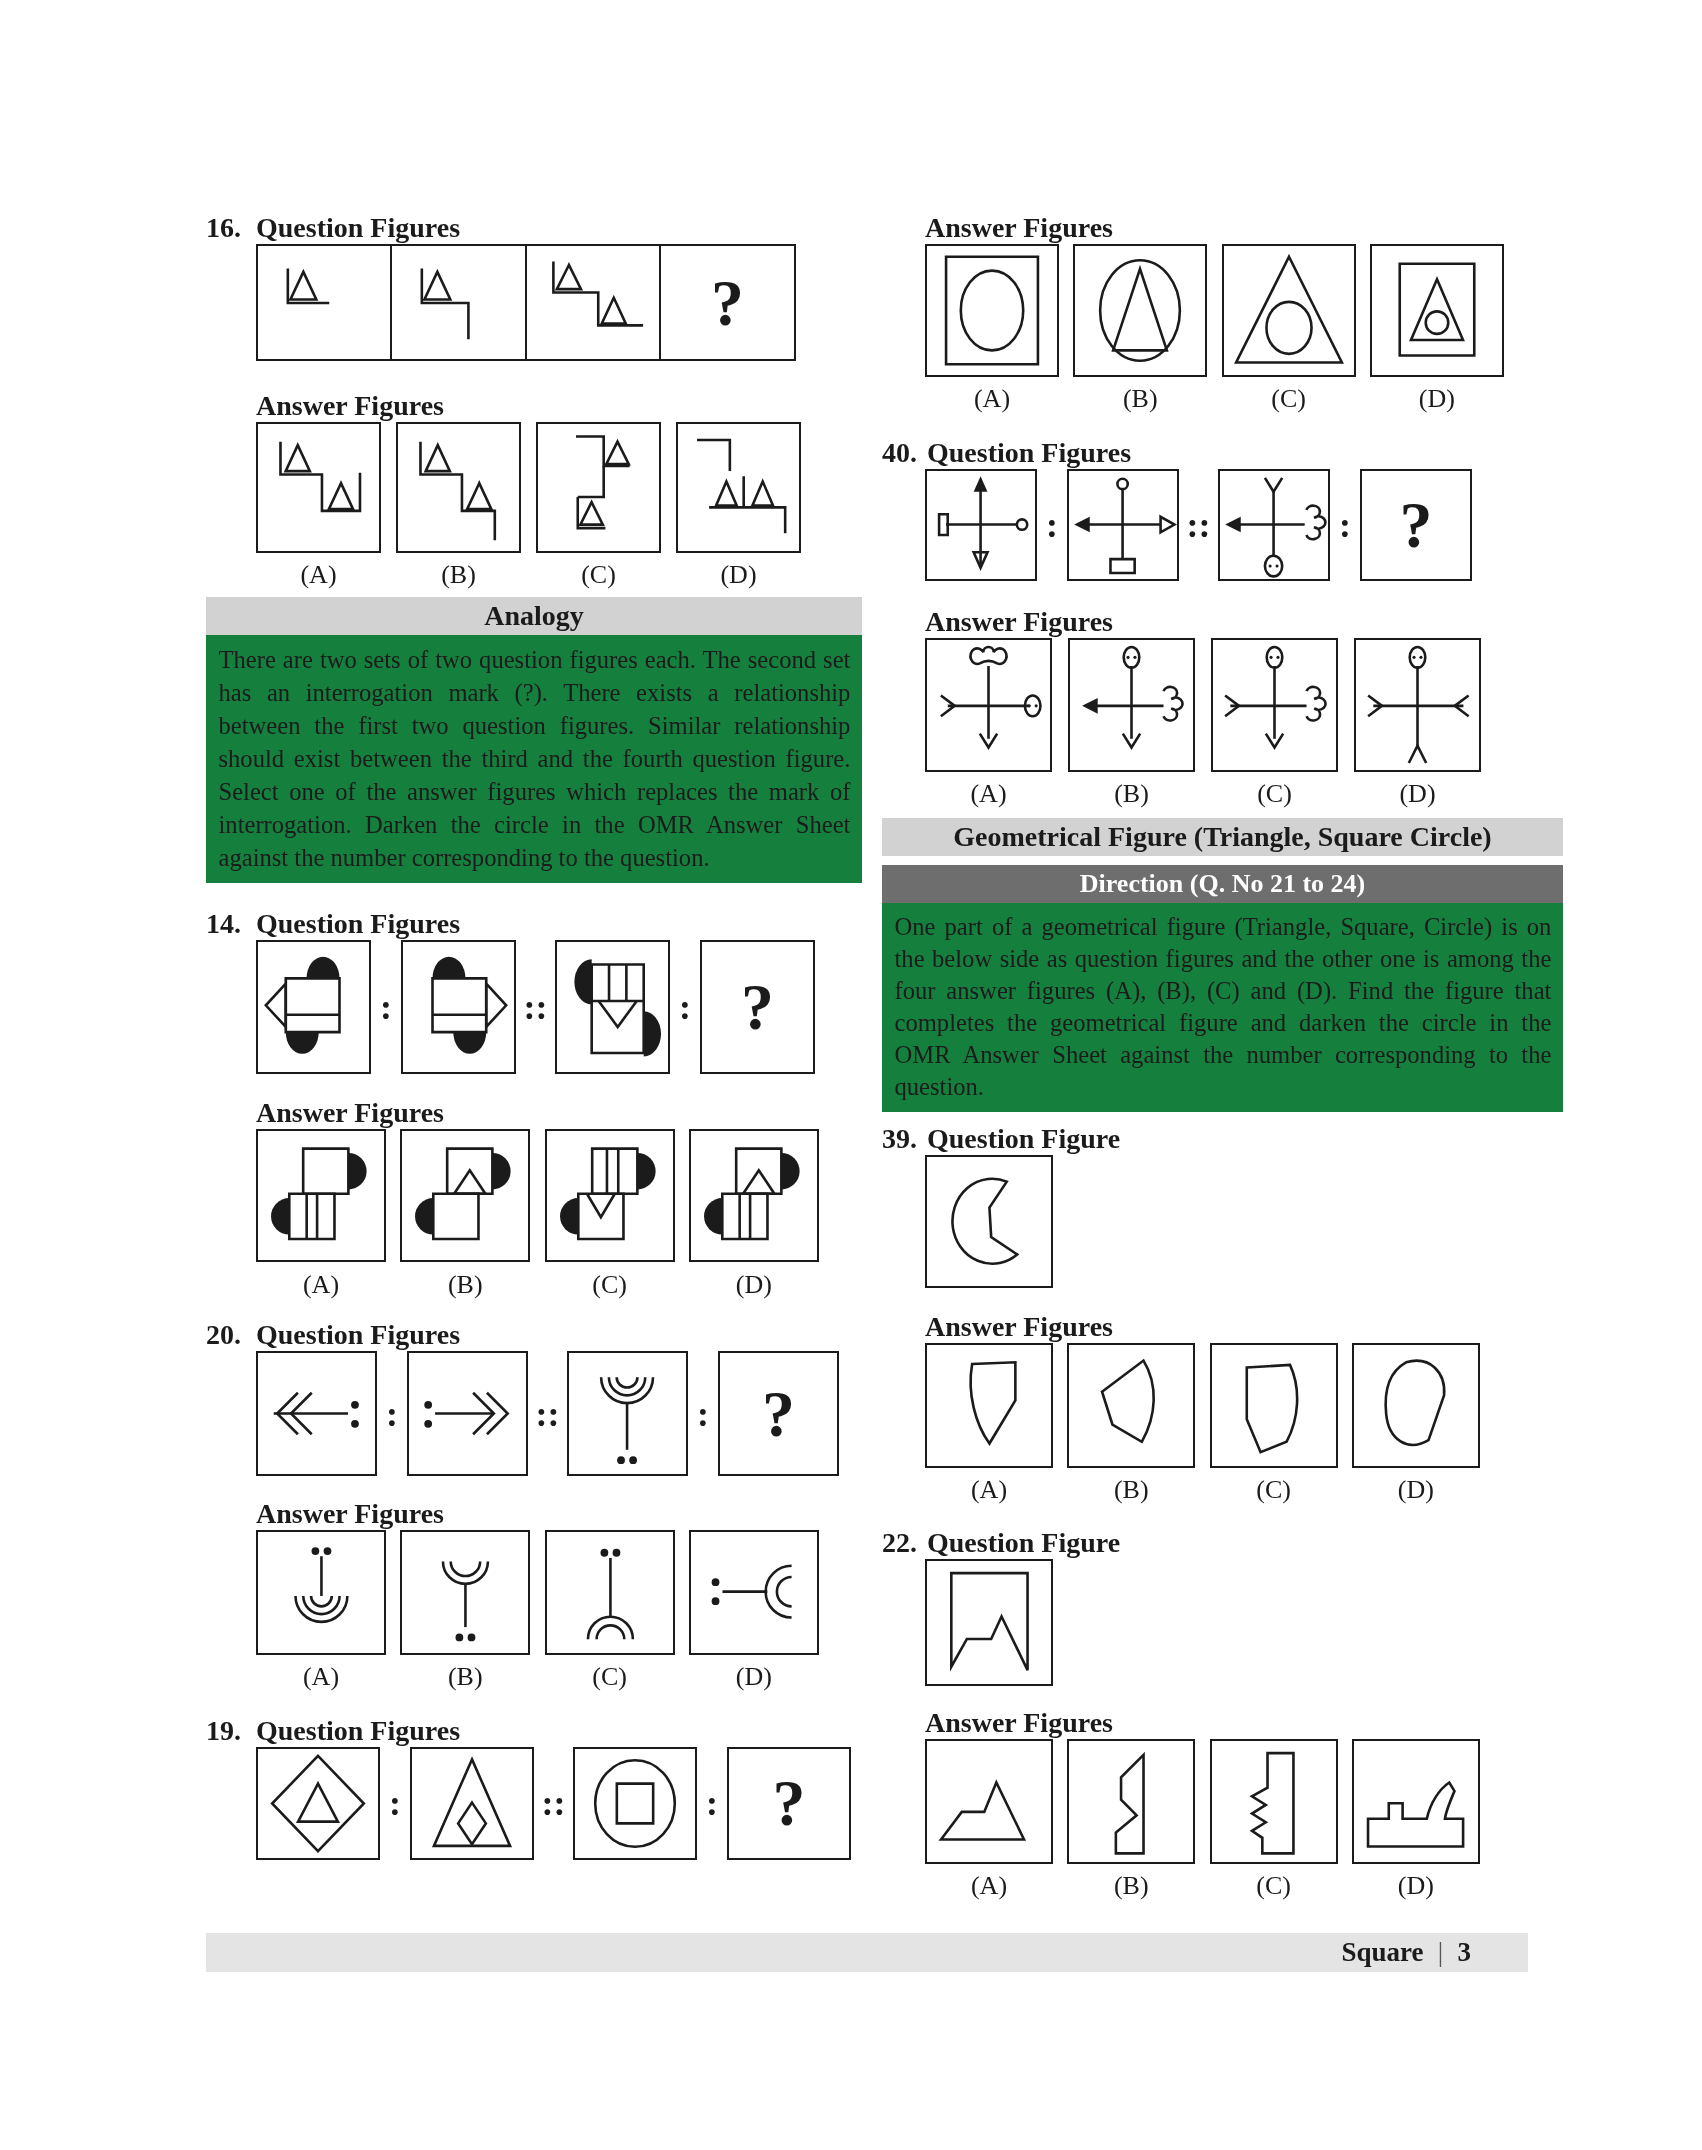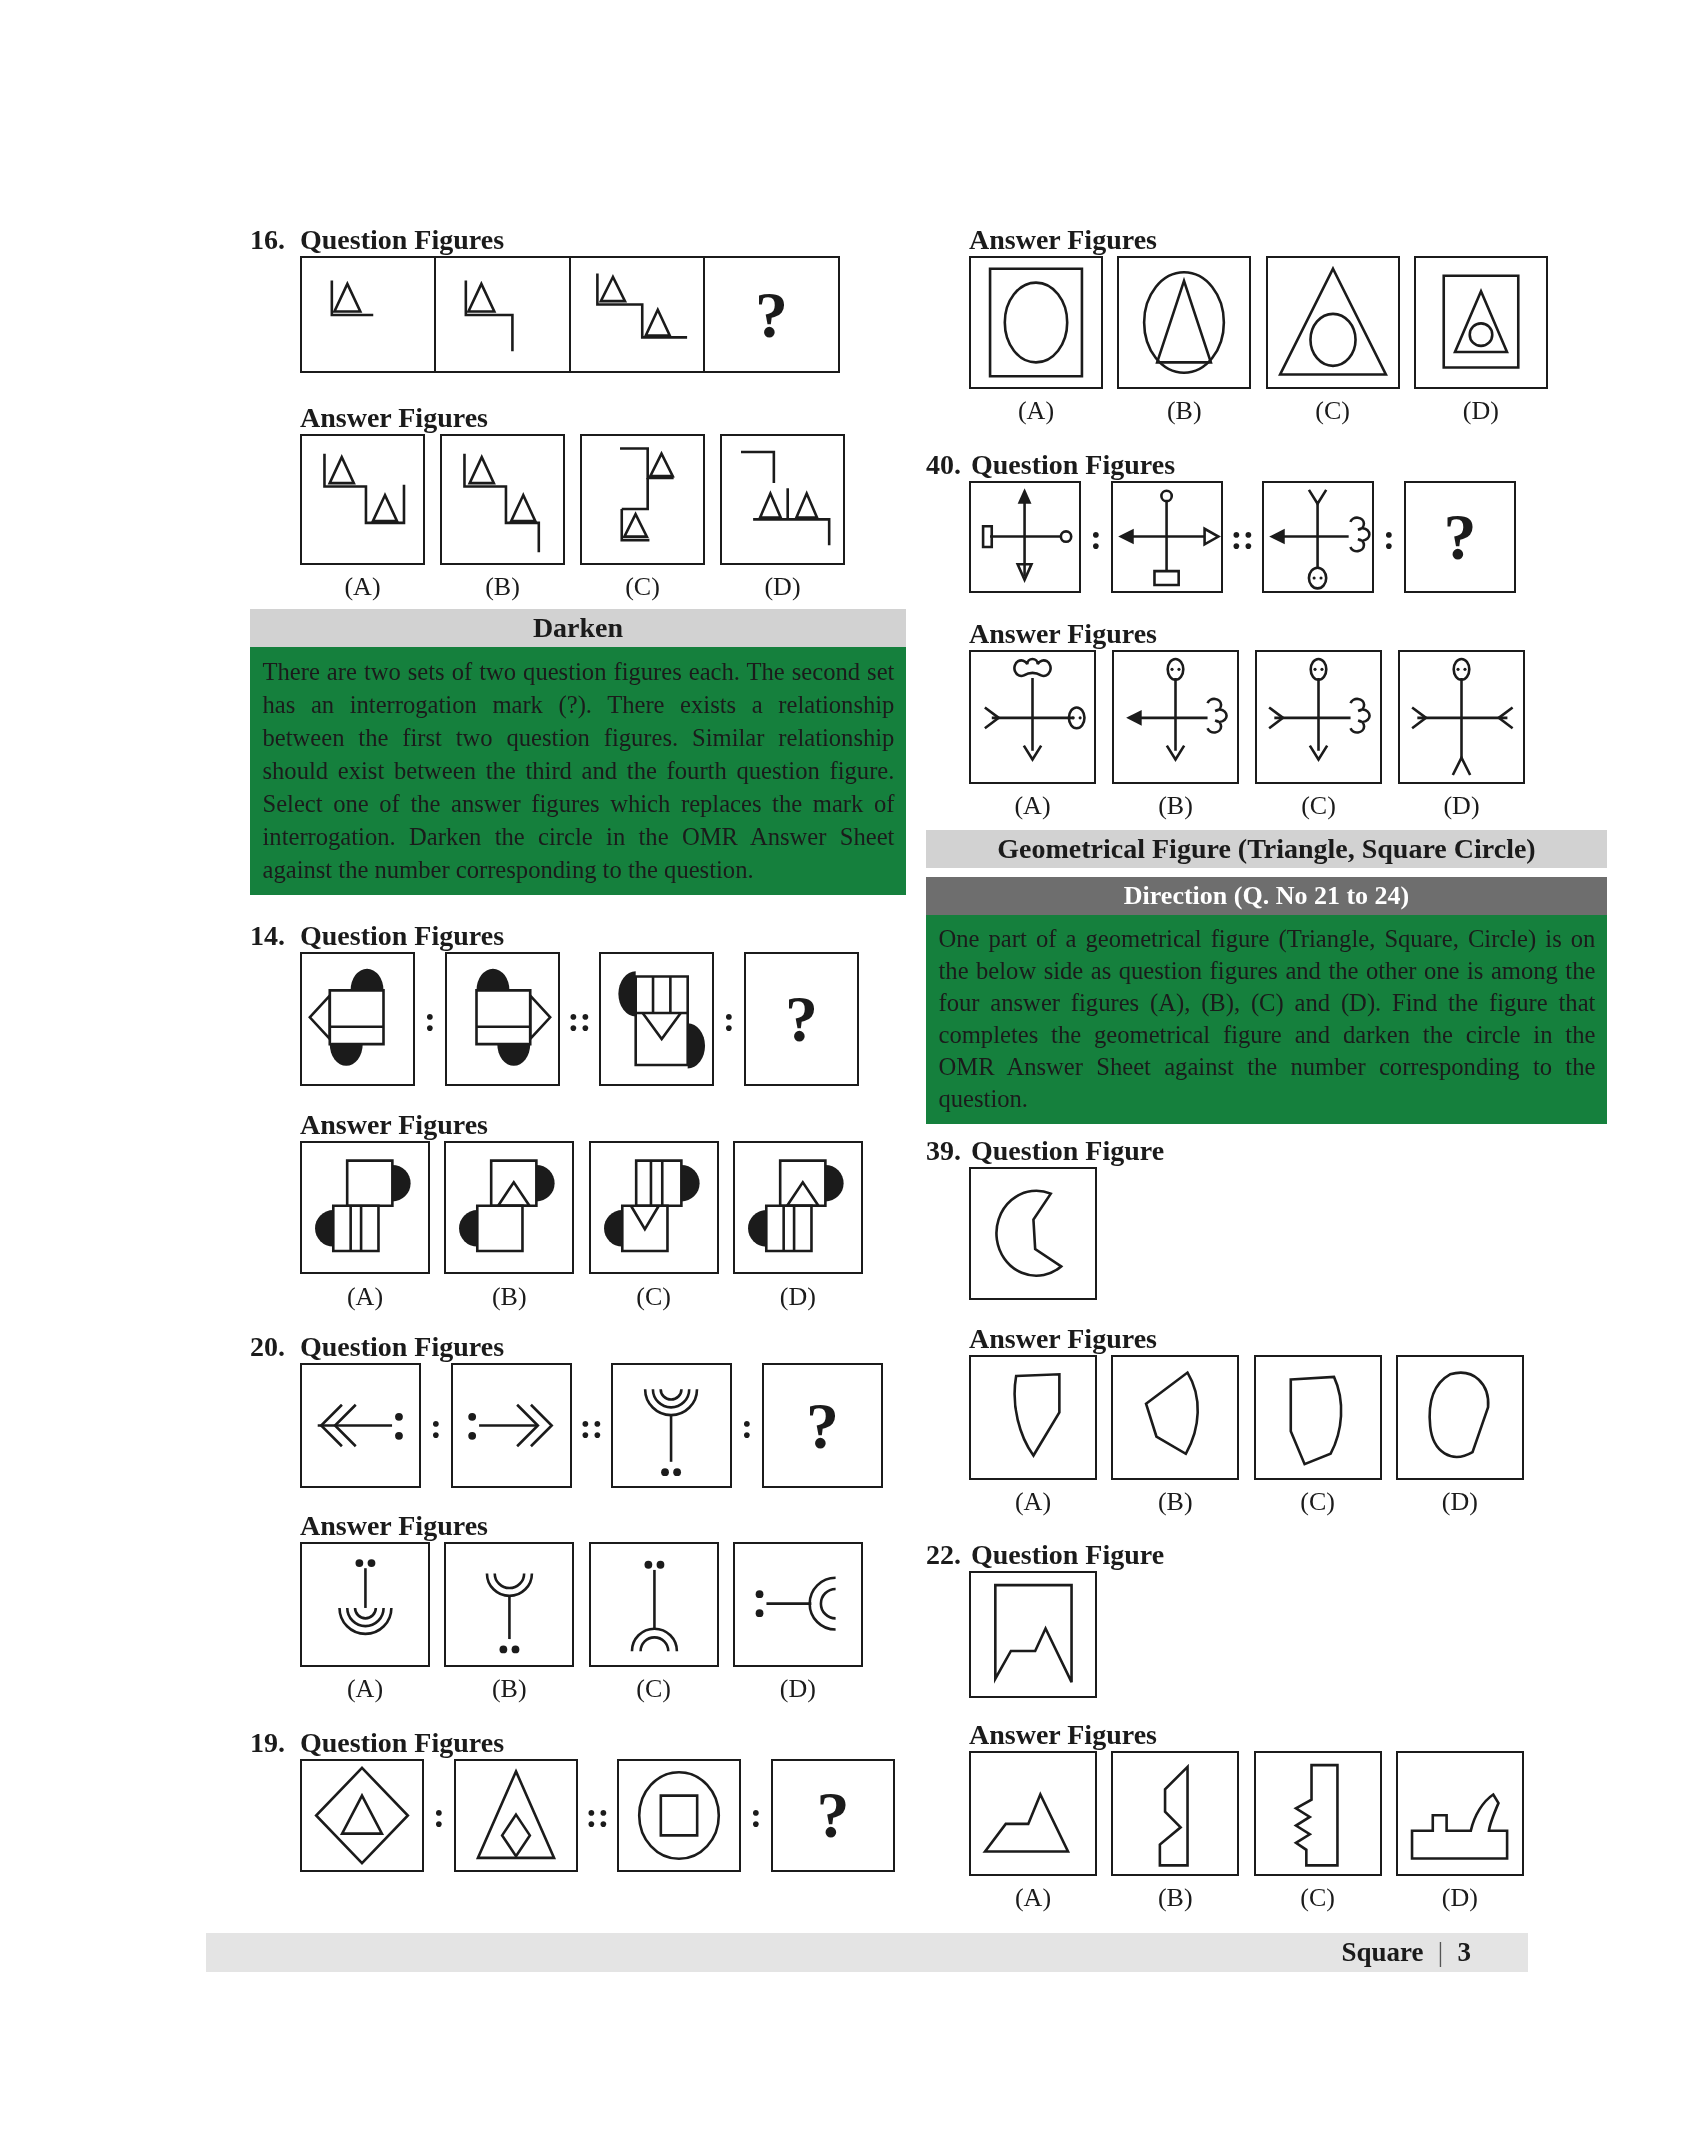--- a/index.html
+++ b/index.html
@@ -2,21 +2,21 @@
 <html style="font-size:14.3px"><head>
 <meta charset="utf-8">
 <style>
   * { margin:0; padding:0; box-sizing:border-box; }
   html,body { background:#ffffff; }
   body {
     width:1703px; height:2150px; position:relative;
     font-family:"Liberation Serif","DejaVu Serif",serif;
     color:#1b1b1b;
   }
-  .col { position:absolute; top:224px;margin-left:44px; }
+  .col { position:absolute; top:212px; }
   .col-left  { left:206px; width:656px; }
   .col-right { left:882px; width:681px; }
 
   .qhead { display:flex; font-size:28px; font-weight:bold; line-height:32px; }
   .qhead .num { width:50px; flex:none; }
   .subhead { font-size:28px; font-weight:bold; line-height:32px; margin-left:50px; }
 
   .figrow { display:flex; align-items:center; margin-left:50px; }
   .box  { border:2.7px solid #1b1b1b; background:#fff; flex:none; }
   .joined .box { margin-left:-2.7px; }
@@ -126,21 +126,21 @@
         </svg>
     </div>
   </div>
   <div class="abcd" style="gap:15px">
     <span style="width:125px">(A)</span>
     <span style="width:125px">(B)</span>
     <span style="width:125px">(C)</span>
     <span style="width:125px">(D)</span>
   </div>
 
-  <div class="bar" style="margin-top:7.2px">Darken</div>
+  <div class="bar" style="margin-top:7.2px">Analogy</div>
   <div class="dirtext">There are two sets of two question figures each. The second set has an interrogation mark (?). There exists a relationship between the first two question figures. Similar relationship should exist between the third and the fourth question figure. Select one of the answer figures which replaces the mark of interrogation. Darken the circle in the OMR Answer Sheet against the number corresponding to the question.</div>
 
   <div class="qhead" style="margin-top:25px">
     <span class="num">14.</span>
     <span>Question Figures</span>
   </div>
   <div class="figrow" style="margin-top:0">
     <div class="box" style="width:115px;height:134px">
       <svg viewBox="0 0 128 150">
           <path class="ln" d="M32,42 H94 V104 H32 Z"></path>

